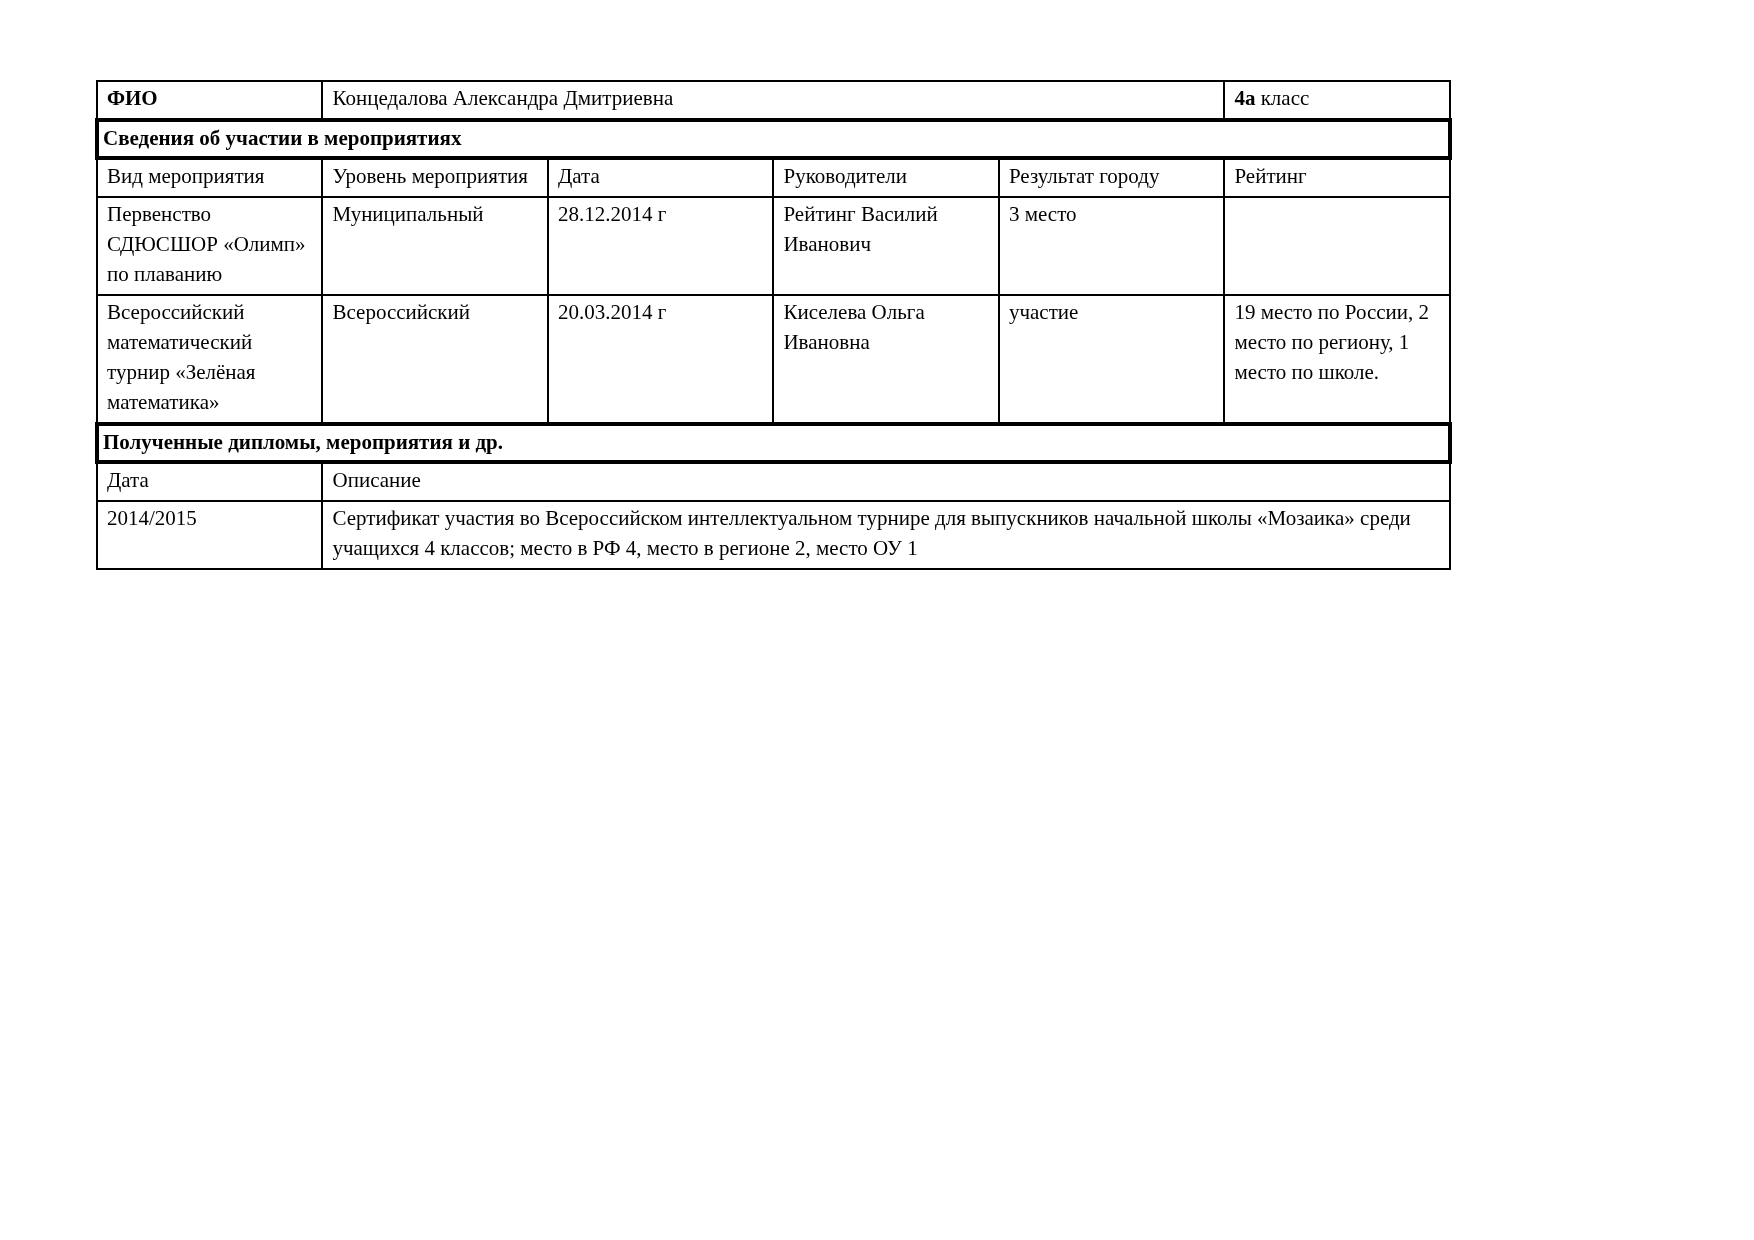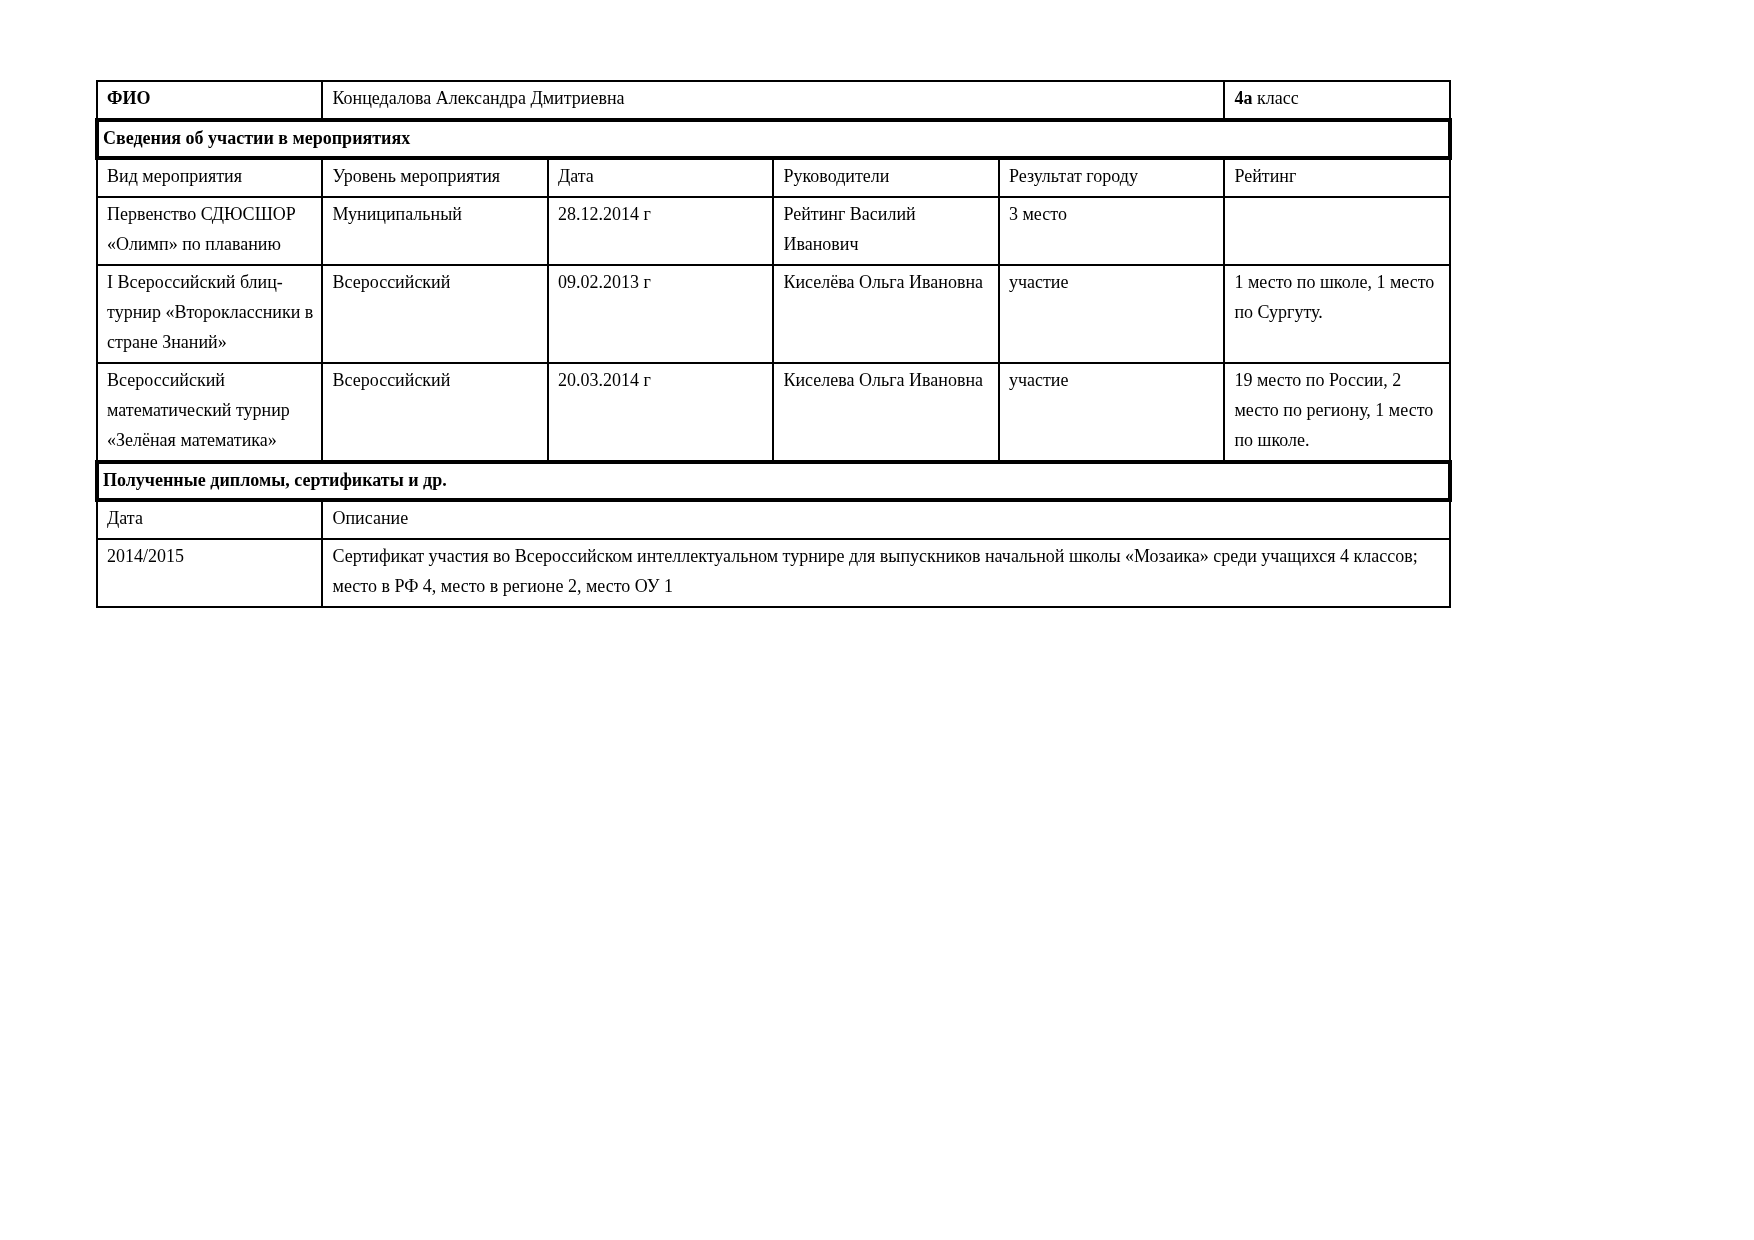--- a/index.html
+++ b/index.html
@@ -18,21 +18,21 @@
   }
   table.doc {
     border-collapse: collapse;
     width: 1357px;
     table-layout: fixed;
   }
   table.doc col { width: 16.666%; }
   table.doc td {
     border: 2px solid #000000;
     padding: 1px 8px 5px 9px;
-    font-size: 18px;
+    font-size: 21px;
     line-height: 30px;
     vertical-align: top;
     word-wrap: break-word;
     background: #ffffff;
   }
   tr.band td {
     border-width: 4px;
     font-weight: bold;
     padding: 1px 4px 3px 4px;
   }
@@ -74,38 +74,30 @@
 
     <tr>
       <td>Первенство СДЮСШОР «Олимп» по плаванию</td>
       <td>Муниципальный</td>
       <td>28.12.2014 г</td>
       <td>Рейтинг Василий Иванович</td>
       <td>3 место</td>
       <td></td>
     </tr>
     <tr>
-      <td>I Всероссийский блиц-турнир «Второклассники в стране Знаний»</td>
-      <td>Всероссийский</td>
-      <td>09.02.2013 г</td>
-      <td>Киселёва Ольга Ивановна</td>
-      <td>участие</td>
-      <td>1 место по школе, 1 место по Сургуту.</td>
-    </tr>
-    <tr>
       <td>Всероссийский математический турнир «Зелёная математика»</td>
       <td>Всероссийский</td>
       <td>20.03.2014 г</td>
       <td>Киселева Ольга Ивановна</td>
       <td>участие</td>
       <td>19 место по России, 2 место по региону, 1 место по школе.</td>
     </tr>
 
     <tr class="band">
-      <td colspan="6">Полученные дипломы, сертификаты и др.</td>
+      <td colspan="6">Полученные дипломы, мероприятия и др.</td>
     </tr>
 
     <tr>
       <td>Дата</td>
       <td colspan="5">Описание</td>
     </tr>
 
     <tr>
       <td>2014/2015</td>
       <td colspan="5">Сертификат участия во Всероссийском интеллектуальном турнире для выпускников начальной школы «Мозаика» среди учащихся 4 классов; место в РФ 4, место в регионе 2, место ОУ 1</td>

